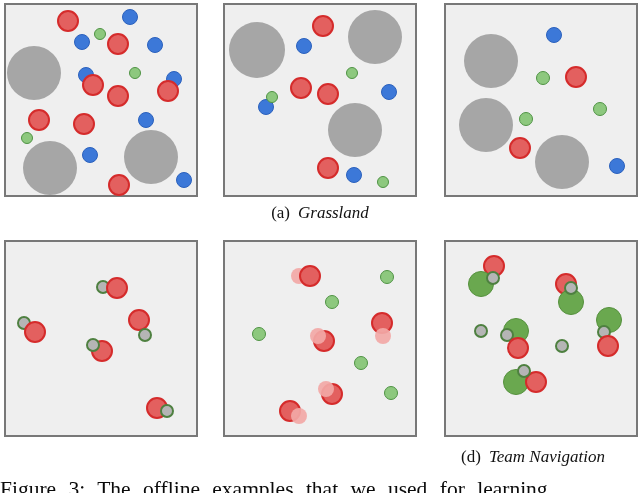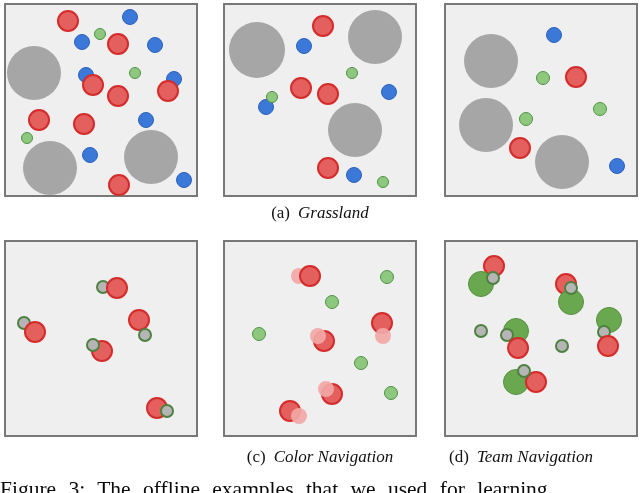--- a/index.html
+++ b/index.html
@@ -21,21 +21,21 @@
   .circle{position:absolute;border-radius:50%;box-sizing:border-box;}
   .caption{
     position:absolute;color:#111;font-size:17px;line-height:20px;
     text-align:center;white-space:nowrap;
   }
   .caption .env{font-style:italic;}
   .caption .idx{margin-right:8px;}
   .cap-a{left:0;top:203px;width:640px;}
   .cap-b{left:4px;top:447px;width:194px;}
   .cap-c{left:223px;top:447px;width:194px;}
-  .cap-d{left:424px;top:447px;width:194px;}
+  .cap-d{left:436px;top:447px;width:194px;}
   .figcaption{
     position:absolute;left:0;top:476px;width:640px;
     font-size:21.5px;line-height:26px;color:#0a0a0a;
     white-space:nowrap;word-spacing:7px;
   }
 </style>
 </head>
 <body>
 
 <div class="page">
@@ -139,22 +139,19 @@
       <div class="circle" style="left: 28px; top: 82px; height: 14px; width: 14px; background: rgb(181, 181, 181); border: 2px solid rgb(78, 128, 64);"></div>
       <div class="circle" style="left: 57px; top: 76px; height: 26px; width: 26px; background: rgb(106, 168, 79); border: 1.5px solid rgb(85, 145, 61);"></div>
       <div class="circle" style="left: 54px; top: 86px; height: 14px; width: 14px; background: rgb(181, 181, 181); border: 2px solid rgb(78, 128, 64);"></div>
       <div class="circle" style="left: 61px; top: 95px; height: 22px; width: 22px; background: rgb(227, 96, 95); border: 2px solid rgb(213, 43, 43);"></div>
       <div class="circle" style="left: 109px; top: 97px; height: 14px; width: 14px; background: rgb(181, 181, 181); border: 2px solid rgb(78, 128, 64);"></div>
       <div class="circle" style="left: 57px; top: 127px; height: 26px; width: 26px; background: rgb(106, 168, 79); border: 1.5px solid rgb(85, 145, 61);"></div>
       <div class="circle" style="left: 79px; top: 129px; height: 22px; width: 22px; background: rgb(227, 96, 95); border: 2px solid rgb(213, 43, 43);"></div>
       <div class="circle" style="left: 71px; top: 122px; height: 14px; width: 14px; background: rgb(181, 181, 181); border: 2px solid rgb(78, 128, 64);"></div>
     </div>
 
-  <div class="caption cap-c">
-    <span class="idx">(c)</span><span class="env">Color Navigation</span>
-  </div>
   <div class="caption cap-d">
     <span class="idx">(d)</span><span class="env">Team Navigation</span>
   </div>
 
   <div class="figcaption">Figure 3: The offline examples that we used for learning</div>
 
 </div>
 
 </body></html>

